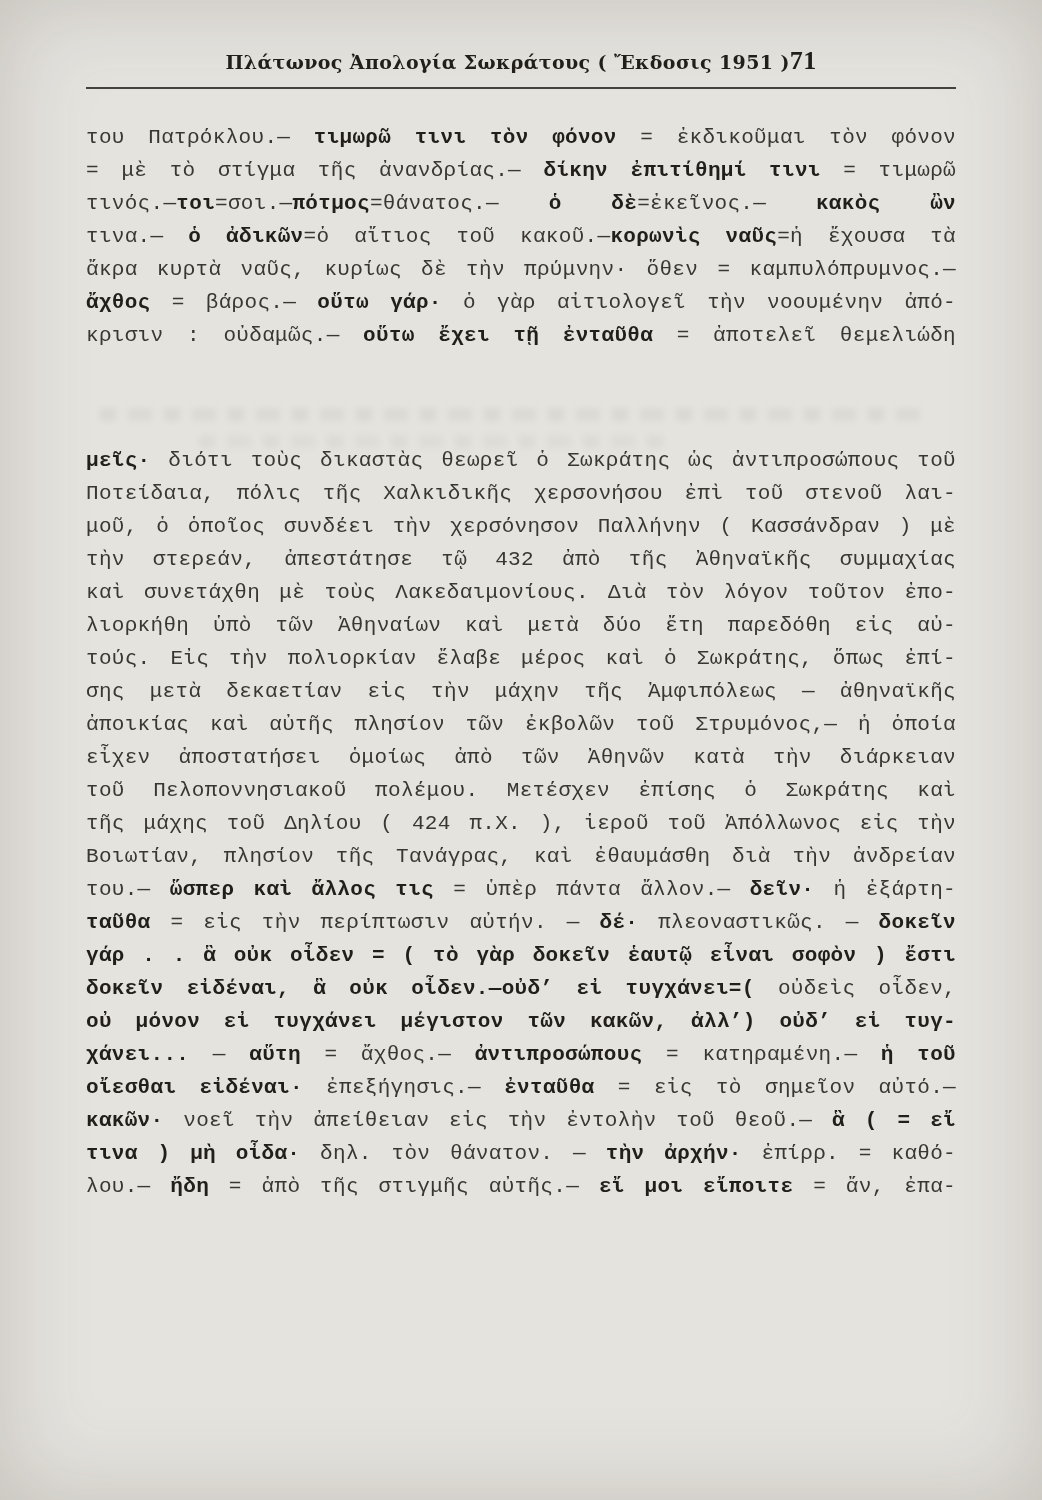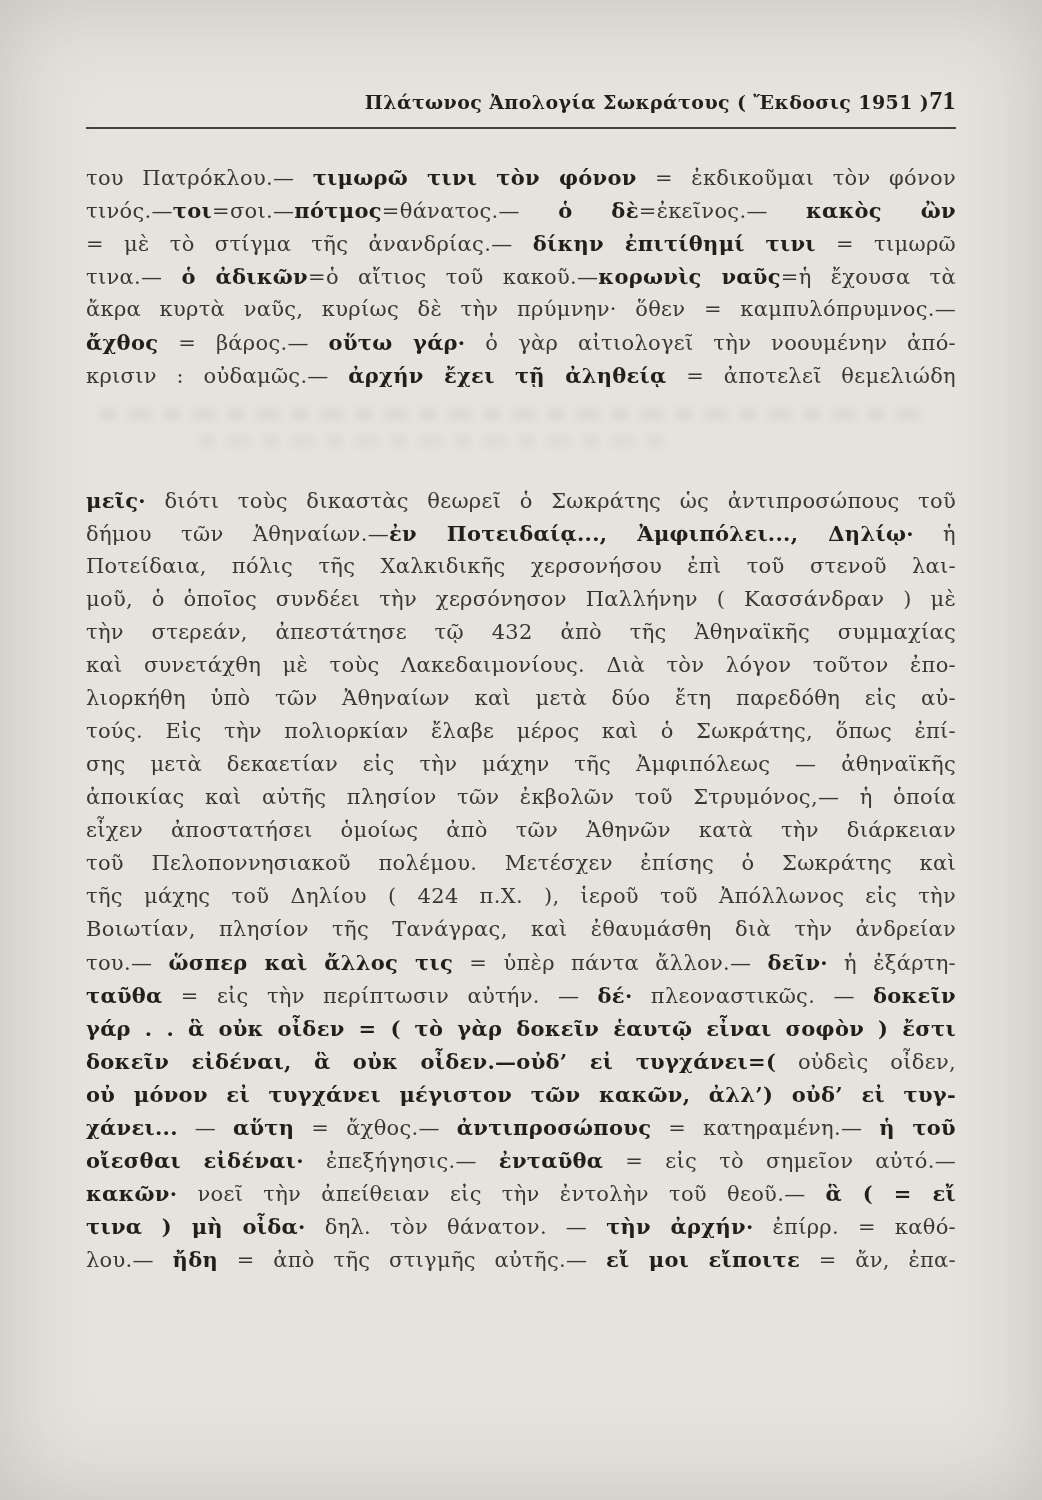--- a/index.html
+++ b/index.html
@@ -16,41 +16,41 @@
     background: var(--paper, #e5e3de);
     box-sizing: border-box;
     padding: 46px 86px 0 86px;
     box-shadow: inset 0 0 90px rgba(80, 74, 62, 0.22);
     overflow: hidden;
     color: var(--ink, #3a3733);
   }
   
   .header {
     display: flex;
-    justify-content: flex-end;
+    justify-content: center;
     align-items: baseline;
     font-weight: bold;
     font-size: 19px;
     letter-spacing: 0.4px;
     color: var(--lemma-ink, #23201b);
     padding-bottom: 11px;
-    margin-top: 40px;
   }
   .header-title { white-space: nowrap; }
   .header-page-number { font-size: 26px; font-family: Liberation Serif, serif; }
   .rule {
     height: 2px;
     background: var(--rule, #45423b);
     margin-bottom: 32px;
   }
   
   .body {
     font-size: 21px;
     line-height: 33px;
     letter-spacing: 0.3px;
+    font-family: Liberation Mono, monospace;
   }
   .paragraph + .paragraph { margin-top: 92px; }
   .line {
     text-align: justify;
     text-align-last: justify;
     white-space: normal;
     height: 33px;
     overflow: hidden;
   }
   .line.no-justify { text-align-last: left; }
@@ -90,30 +90,29 @@
   <div class="header">
     <span class="header-title">Πλάτωνος Ἀπολογία Σωκράτους ( Ἔκδοσις 1951 )</span>
     <span class="header-page-number">71</span>
   </div>
 
   <div class="rule"></div>
 
   <div class="body">
       <div class="paragraph">
         <div class="line"><span class="plain">του Πατρόκλου.— </span><span class="lemma">τιμωρῶ τινι τὸν φόνον</span><span class="plain"> = ἐκδικοῦμαι τὸν φόνον</span></div>
+        <div class="line"><span class="plain">= μὲ τὸ στίγμα τῆς ἀνανδρίας.— </span><span class="lemma">δίκην ἐπιτίθημί τινι</span><span class="plain"> = τιμωρῶ</span></div>
         <div class="line"><span class="plain">τινός.—</span><span class="lemma">τοι</span><span class="plain">=σοι.—</span><span class="lemma">πότμος</span><span class="plain">=θάνατος.— </span><span class="lemma">ὁ δὲ</span><span class="plain">=ἐκεῖνος.— </span><span class="lemma">κακὸς ὢν</span></div>
-        <div class="line"><span class="plain">= μὲ τὸ στίγμα τῆς ἀνανδρίας.— </span><span class="lemma">δίκην ἐπιτίθημί τινι</span><span class="plain"> = τιμωρῶ</span></div>
         <div class="line"><span class="plain">τινα.— </span><span class="lemma">ὁ ἀδικῶν</span><span class="plain">=ὁ αἴτιος τοῦ κακοῦ.—</span><span class="lemma">κορωνὶς ναῦς</span><span class="plain">=ἡ ἔχουσα τὰ</span></div>
         <div class="line"><span class="plain">ἄκρα κυρτὰ ναῦς, κυρίως δὲ τὴν πρύμνην· ὅθεν = καμπυλόπρυμνος.—</span></div>
         <div class="line"><span class="lemma">ἄχθος</span><span class="plain"> = βάρος.— </span><span class="lemma">οὕτω γάρ·</span><span class="plain"> ὁ γὰρ αἰτιολογεῖ τὴν νοουμένην ἀπό-</span></div>
-        <div class="line"><span class="plain">κρισιν : οὐδαμῶς.— </span><span class="lemma">ἀρχήν ἔχει τῇ ἀληθείᾳ</span><span class="plain"> = ἀποτελεῖ θεμελιώδη</span></div>
+        <div class="line"><span class="plain">κρισιν : οὐδαμῶς.— </span><span class="lemma">οὕτω ἔχει τῇ ἐνταῦθα</span><span class="plain"> = ἀποτελεῖ θεμελιώδη</span></div>
       </div>
       <div class="paragraph">
         <div class="line"><span class="lemma">μεῖς·</span><span class="plain"> διότι τοὺς δικαστὰς θεωρεῖ ὁ Σωκράτης ὡς ἀντιπροσώπους τοῦ</span></div>
-        <div class="line"><span class="plain">δήμου τῶν Ἀθηναίων.—</span><span class="lemma">ἐν Ποτειδαίᾳ..., Ἀμφιπόλει..., Δηλίῳ·</span><span class="plain"> ἡ</span></div>
         <div class="line"><span class="plain">Ποτείδαια, πόλις τῆς Χαλκιδικῆς χερσονήσου ἐπὶ τοῦ στενοῦ λαι-</span></div>
         <div class="line"><span class="plain">μοῦ, ὁ ὁποῖος συνδέει τὴν χερσόνησον Παλλήνην ( Κασσάνδραν ) μὲ</span></div>
         <div class="line"><span class="plain">τὴν στερεάν, ἀπεστάτησε τῷ 432 ἀπὸ τῆς Ἀθηναϊκῆς συμμαχίας</span></div>
         <div class="line"><span class="plain">καὶ συνετάχθη μὲ τοὺς Λακεδαιμονίους. Διὰ τὸν λόγον τοῦτον ἐπο-</span></div>
         <div class="line"><span class="plain">λιορκήθη ὑπὸ τῶν Ἀθηναίων καὶ μετὰ δύο ἔτη παρεδόθη εἰς αὐ-</span></div>
         <div class="line"><span class="plain">τούς. Εἰς τὴν πολιορκίαν ἔλαβε μέρος καὶ ὁ Σωκράτης, ὅπως ἐπί-</span></div>
         <div class="line"><span class="plain">σης μετὰ δεκαετίαν εἰς τὴν μάχην τῆς Ἀμφιπόλεως — ἀθηναϊκῆς</span></div>
         <div class="line"><span class="plain">ἀποικίας καὶ αὐτῆς πλησίον τῶν ἐκβολῶν τοῦ Στρυμόνος,— ἡ ὁποία</span></div>
         <div class="line"><span class="plain">εἶχεν ἀποστατήσει ὁμοίως ἀπὸ τῶν Ἀθηνῶν κατὰ τὴν διάρκειαν</span></div>
         <div class="line"><span class="plain">τοῦ Πελοποννησιακοῦ πολέμου. Μετέσχεν ἐπίσης ὁ Σωκράτης καὶ</span></div>

